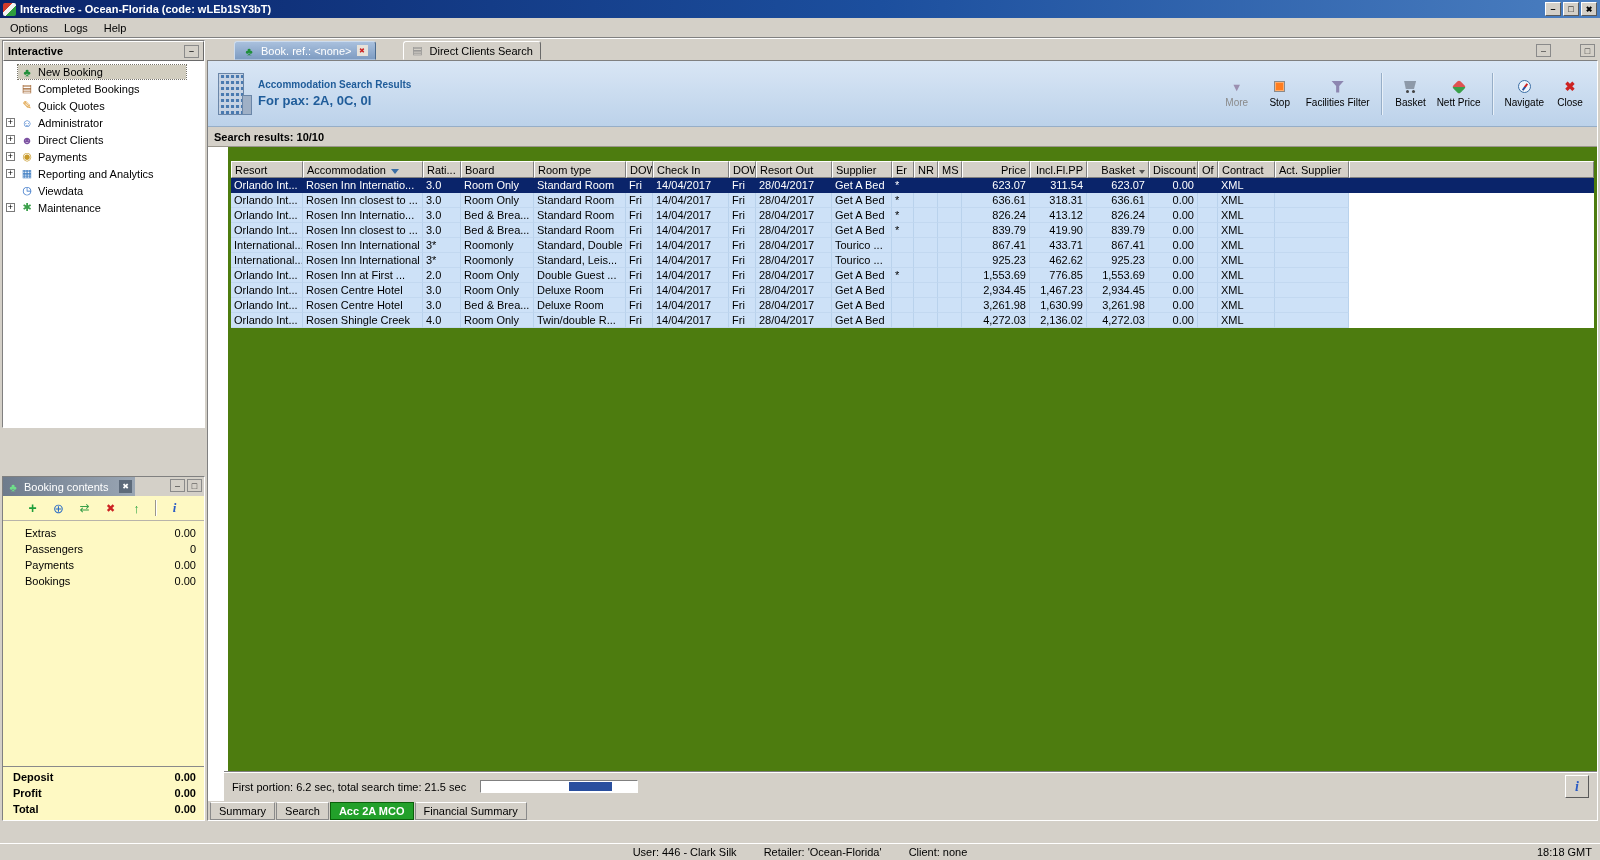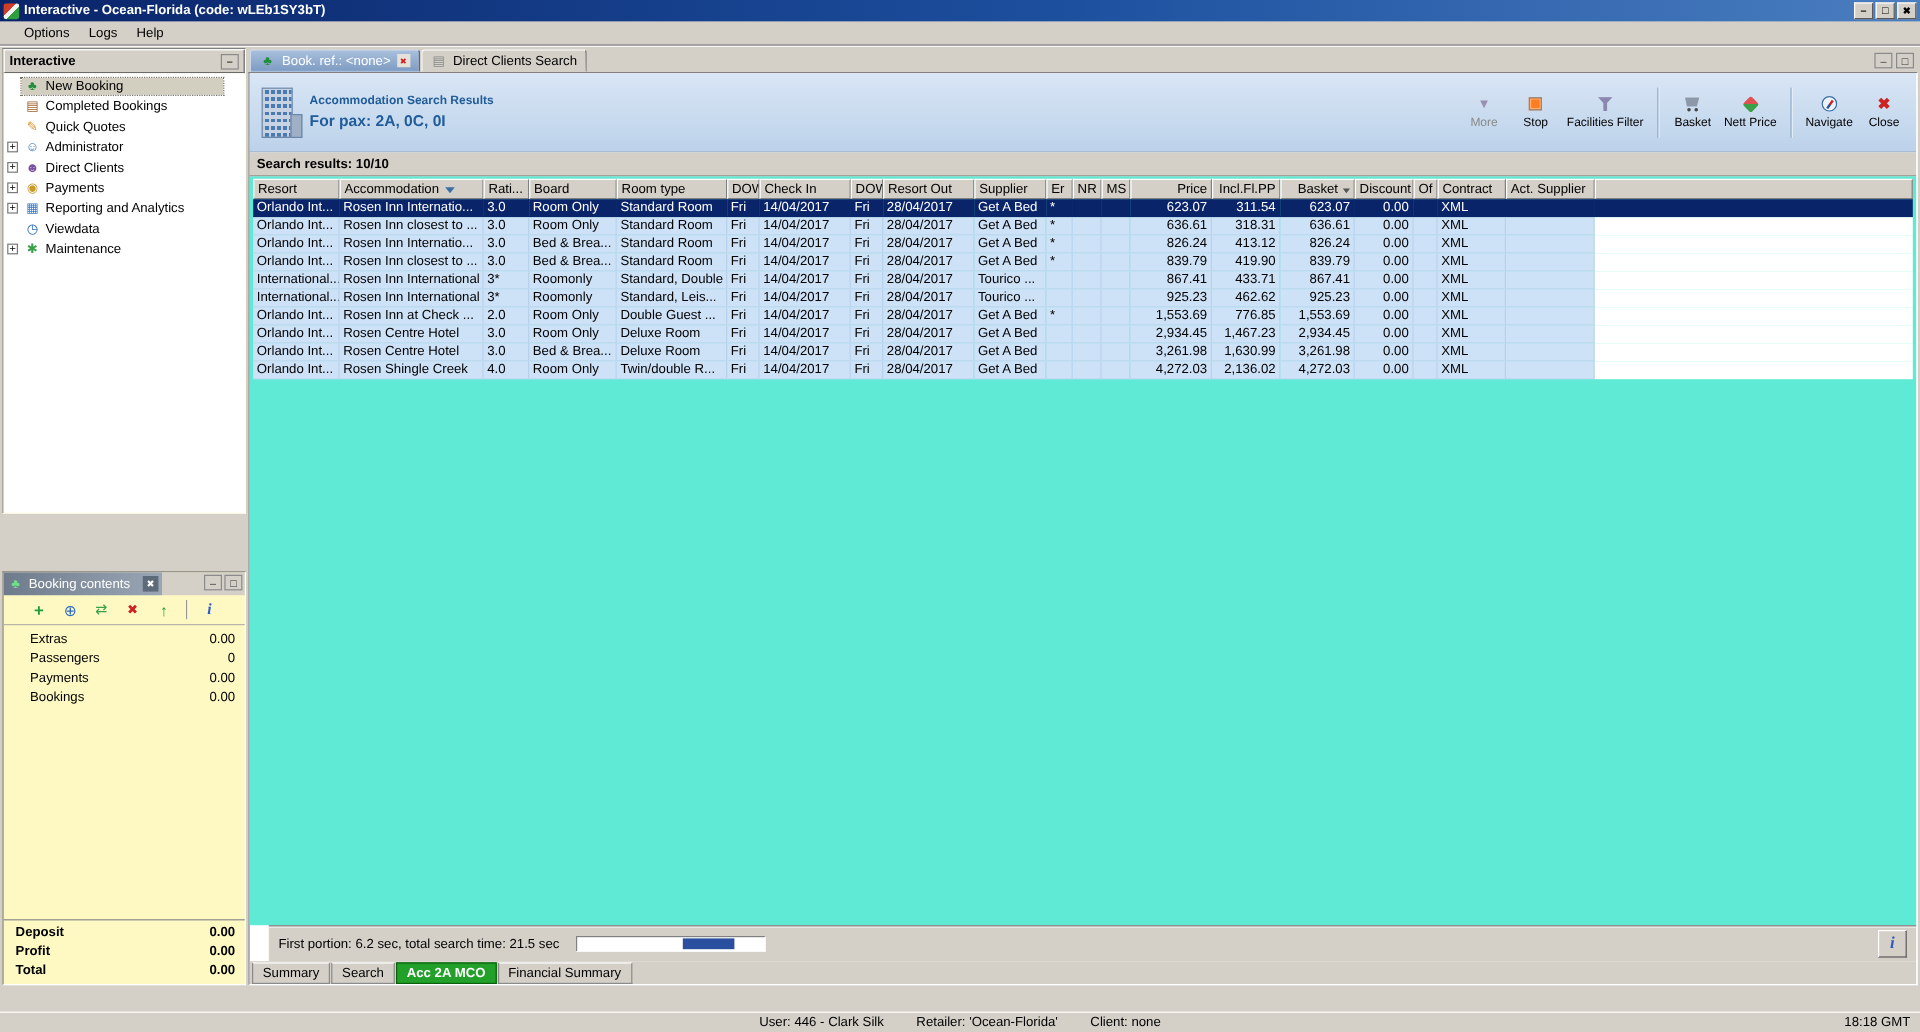--- a/index.html
+++ b/index.html
@@ -9,21 +9,21 @@
   
   .titlebar { height:18px; background:linear-gradient(90deg,#0a246a 0%,#1c4f9e 55%,#4a7ec0 100%);
     display:flex; align-items:center; padding:0 3px; color:#fff; font-weight:bold; }
   .app-icon { width:13px; height:13px; margin-right:4px; border-radius:2px;
     background:linear-gradient(135deg,#d43c2a 0 38%,#f3f3f3 38% 58%,#2e9e3e 58%); flex:0 0 13px; }
   .titlebar .spacer { flex:1; }
   .wbtn { width:16px; height:14px; background:#d4d0c8; border:1px solid; border-color:#fff #5a5a5a #5a5a5a #fff;
     display:flex; align-items:center; justify-content:center; font-size:9px; font-weight:bold; color:#000; margin-left:2px; }
   .wb-min::before{content:"–";} .wb-max::before{content:"□";} .wb-close::before{content:"✖"; font-size:8px;}
 
-  .menubar { height:20px; display:flex; align-items:center; padding-left:12px; background:#d4d0c8;
+  .menubar { height:20px; display:flex; align-items:center; padding-left:2px; background:#d4d0c8;
     border-bottom:1px solid #808080; box-shadow:0 1px 0 #fff; }
   .menu-item { padding:3px 8px; }
 
   
   .workspace { height:805px; display:flex; padding:2px 2px 22px 2px; gap:2px; }
 
   
   .left-col { width:203px; display:flex; flex-direction:column; gap:4px; }
   .panel-frame { border:1px solid; border-color:#808080 #fff #fff #808080; background:#fef9c3; display:flex; flex-direction:column; }
   .ia-panel { height:388px; }
@@ -78,21 +78,21 @@
   .bc-row { height:16px; display:flex; align-items:center; }
   .bc-row .lbl { flex:1; padding-left:22px; }
   .bc-row .val { padding-right:8px; }
   .bc-fill { flex:1; }
   .bc-totals { border-top:1px solid #8a8a8a; padding:2px 0 3px 0; }
   .bc-totals .bc-row { font-weight:bold; }
   .bc-totals .lbl { padding-left:10px; }
 
   
   .main-col { flex:1; display:flex; flex-direction:column; }
-  .tabs-row { height:20px; display:flex; align-items:flex-end; padding-left:1px; }
+  .tabs-row { height:20px; display:flex; align-items:flex-end; padding-left:1px;gap:26px; }
   .tab { height:19px; display:flex; align-items:center; gap:5px; padding:0 7px;
     background:#d4d0c8; border:1px solid; border-color:#fff #6a6a6a transparent #fff;
     border-radius:3px 3px 0 0; margin-right:1px; }
   .tab.active { background:linear-gradient(180deg,#a9c0dd,#7e9cc2); color:#fff; border-color:#cddcee #4a6a8e transparent #cddcee; }
   .tab-close { width:11px; height:11px; background:#e6e2da; display:flex; align-items:center; justify-content:center; }
   .tab-close::before{content:"✖"; color:#cc2222; font-size:7px;}
   .dtab-icon::before{content:"▤"; color:#8a8a8a;}
   .tabs-row .spacer { flex:1; }
   .tabs-row .mini-btn { margin-bottom:3px; margin-right:3px; }
 
@@ -128,21 +128,21 @@
     background:linear-gradient(135deg,#e05252 0 50%,#3aa04a 50%); }
   .navigate-icon{ width:13px; height:13px; border-radius:50%; background:#eef4fb; border:1px solid #3a6ea5; position:relative; }
   .navigate-icon::after{ content:""; position:absolute; left:5px; top:2px; width:2px; height:8px;
     transform:rotate(35deg); background:linear-gradient(#cc2222 0 50%,#2a4f9e 50%); }
   .close-icon::before{content:"✖"; color:#cc2222; font-weight:bold; font-size:13px;}
   .tsep { width:0; height:42px; border-left:1px solid #96aec8; border-right:1px solid #e8f0f8; margin:0 2px; }
 
   
   .results-bar { height:20px; background:#d4d0c8; display:flex; align-items:center; padding-left:6px;
     font-weight:bold; border-bottom:1px solid #9a968c; flex:0 0 20px; }
-  .table-wrap { flex:1; background:#5eead4; overflow:hidden; padding:2px 3px 0 3px; }
+  .table-wrap { flex:1; background:#4d7c0f; overflow:hidden; padding:14px 3px 0 3px;margin-left:20px; }
   table.grid { border-collapse:separate; border-spacing:0; table-layout:fixed; width:100%; }
   .grid th { background:#d4d0c8; border:1px solid; border-color:#fff #808080 #808080 #fff;
     font-weight:normal; text-align:left; padding:1px 3px; height:17px; overflow:hidden; white-space:nowrap; font-size:11px; }
   .grid td { background:#cde1f7; padding:0 3px; height:15px; overflow:hidden; white-space:nowrap;
     border-right:1px solid #b9d2ec; border-bottom:1px solid #c2d8f0; font-size:11px; }
   .grid td.num, .grid th.num { text-align:right; }
   .grid td.filler { background:#fff; border-right:none; border-bottom:none; }
   .grid tr.sel td { background:#0a246a; color:#fff; border-color:#0a246a; }
   .hfunnel { display:inline-block; width:0; height:0; border-left:4px solid transparent;
     border-right:4px solid transparent; border-top:5px solid #3a6ea5; margin-left:5px; }
@@ -588,21 +588,21 @@
                   <td class="num">462.62</td>
                   <td class="num">925.23</td>
                   <td class="num">0.00</td>
                   <td></td>
                   <td>XML</td>
                   <td></td>
                   <td class="filler"></td>
                 </tr>
                 <tr>
                   <td>Orlando Int...</td>
-                  <td>Rosen Inn at Check ...</td>
+                  <td>Rosen Inn at First ...</td>
                   <td>2.0</td>
                   <td>Room Only</td>
                   <td>Double Guest ...</td>
                   <td>Fri</td>
                   <td>14/04/2017</td>
                   <td>Fri</td>
                   <td>28/04/2017</td>
                   <td>Get A Bed</td>
                   <td>*</td>
                   <td></td>

